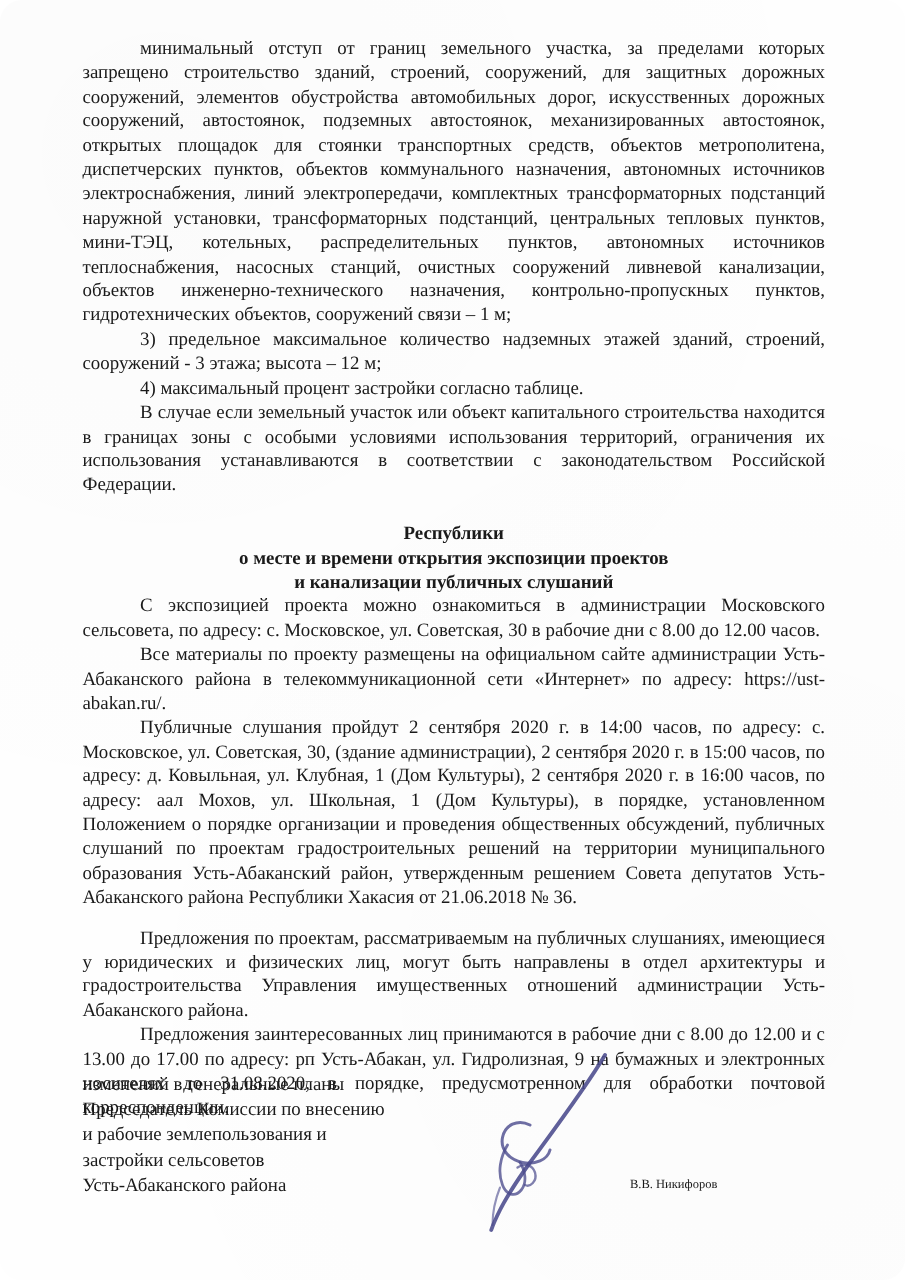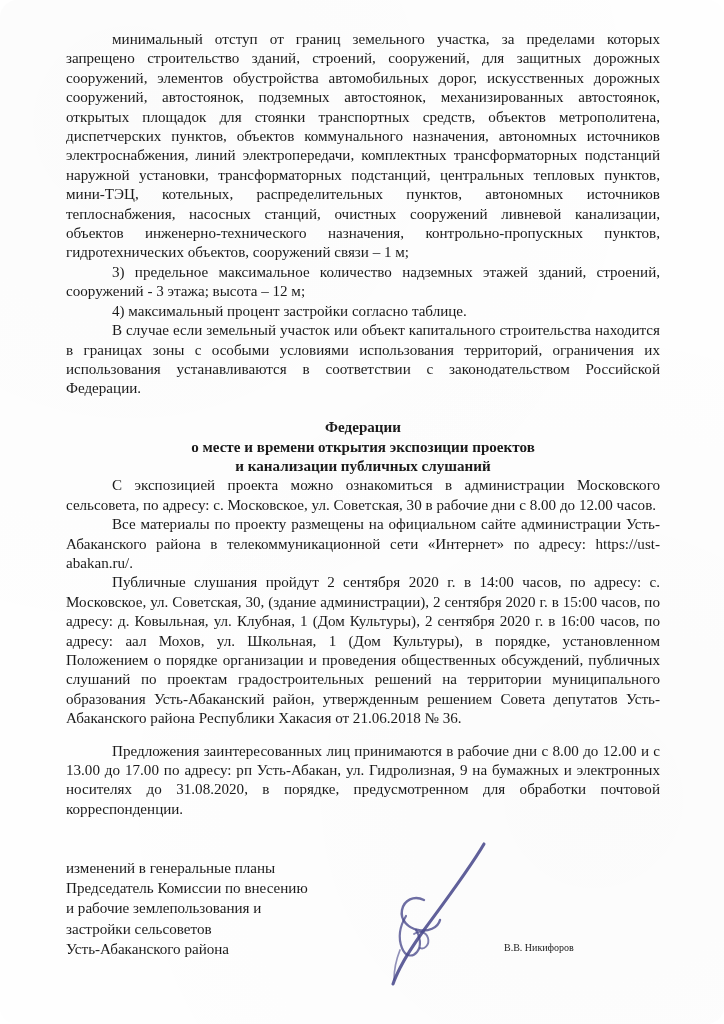--- a/index.html
+++ b/index.html
@@ -109,34 +109,35 @@
 
     <p class="para">3) предельное максимальное количество надземных этажей зданий, строений, сооружений - 3 этажа; высота – 12 м;</p>
 
     <p class="para">4) максимальный процент застройки согласно таблице.</p>
 
     <p class="para">В случае если земельный участок или объект капитального строительства находится в границах зоны с особыми условиями использования территорий, ограничения их использования устанавливаются в соответствии с законодательством Российской Федерации.</p>
 
     <div class="spacer-lg"></div>
 
     <div class="heading-block">
-      <h2 class="heading">Федерации</h2>
+      <h2 class="heading">Республики</h2>
       <h2 class="heading">о месте и времени открытия экспозиции проектов</h2>
       <h2 class="heading">и канализации публичных слушаний</h2>
     </div>
 
     <p class="para">С экспозицией проекта можно ознакомиться в администрации Московского сельсовета, по адресу: с. Московское, ул. Советская, 30 в рабочие дни с 8.00 до 12.00 часов.</p>
 
     <p class="para">Все материалы по проекту размещены на официальном сайте администрации Усть-Абаканского района в телекоммуникационной сети «Интернет» по адресу: https://ust-abakan.ru/.</p>
 
     <p class="para">Публичные слушания пройдут 2 сентября 2020 г. в 14:00 часов, по адресу: с. Московское, ул. Советская, 30, (здание администрации), 2 сентября 2020 г. в 15:00 часов, по адресу: д. Ковыльная, ул. Клубная, 1 (Дом Культуры), 2 сентября 2020 г. в 16:00 часов, по адресу: аал Мохов, ул. Школьная, 1 (Дом Культуры), в порядке, установленном Положением о порядке организации и проведения общественных обсуждений, публичных слушаний по проектам градостроительных решений на территории муниципального образования Усть-Абаканский район, утвержденным решением Совета депутатов Усть-Абаканского района Республики Хакасия от 21.06.2018 № 36.</p>
 
     <div class="spacer-md"></div>
 
 
+    <p class="para">Предложения по проектам, рассматриваемым на публичных слушаниях, имеющиеся у юридических и физических лиц, могут быть направлены в отдел архитектуры и градостроительства Управления имущественных отношений администрации Усть-Абаканского района.</p>
 
     <p class="para">Предложения заинтересованных лиц принимаются в рабочие дни с 8.00 до 12.00 и с 13.00 до 17.00 по адресу: рп Усть-Абакан, ул. Гидролизная, 9 на бумажных и электронных носителях до 31.08.2020, в порядке, предусмотренном для обработки почтовой корреспонденции.</p>
 
   </div>
 
   <div class="sign-area">
 
     <div class="sign-lines">
       <div>изменений в генеральные планы</div>
       <div>Председатель Комиссии по внесению</div>

